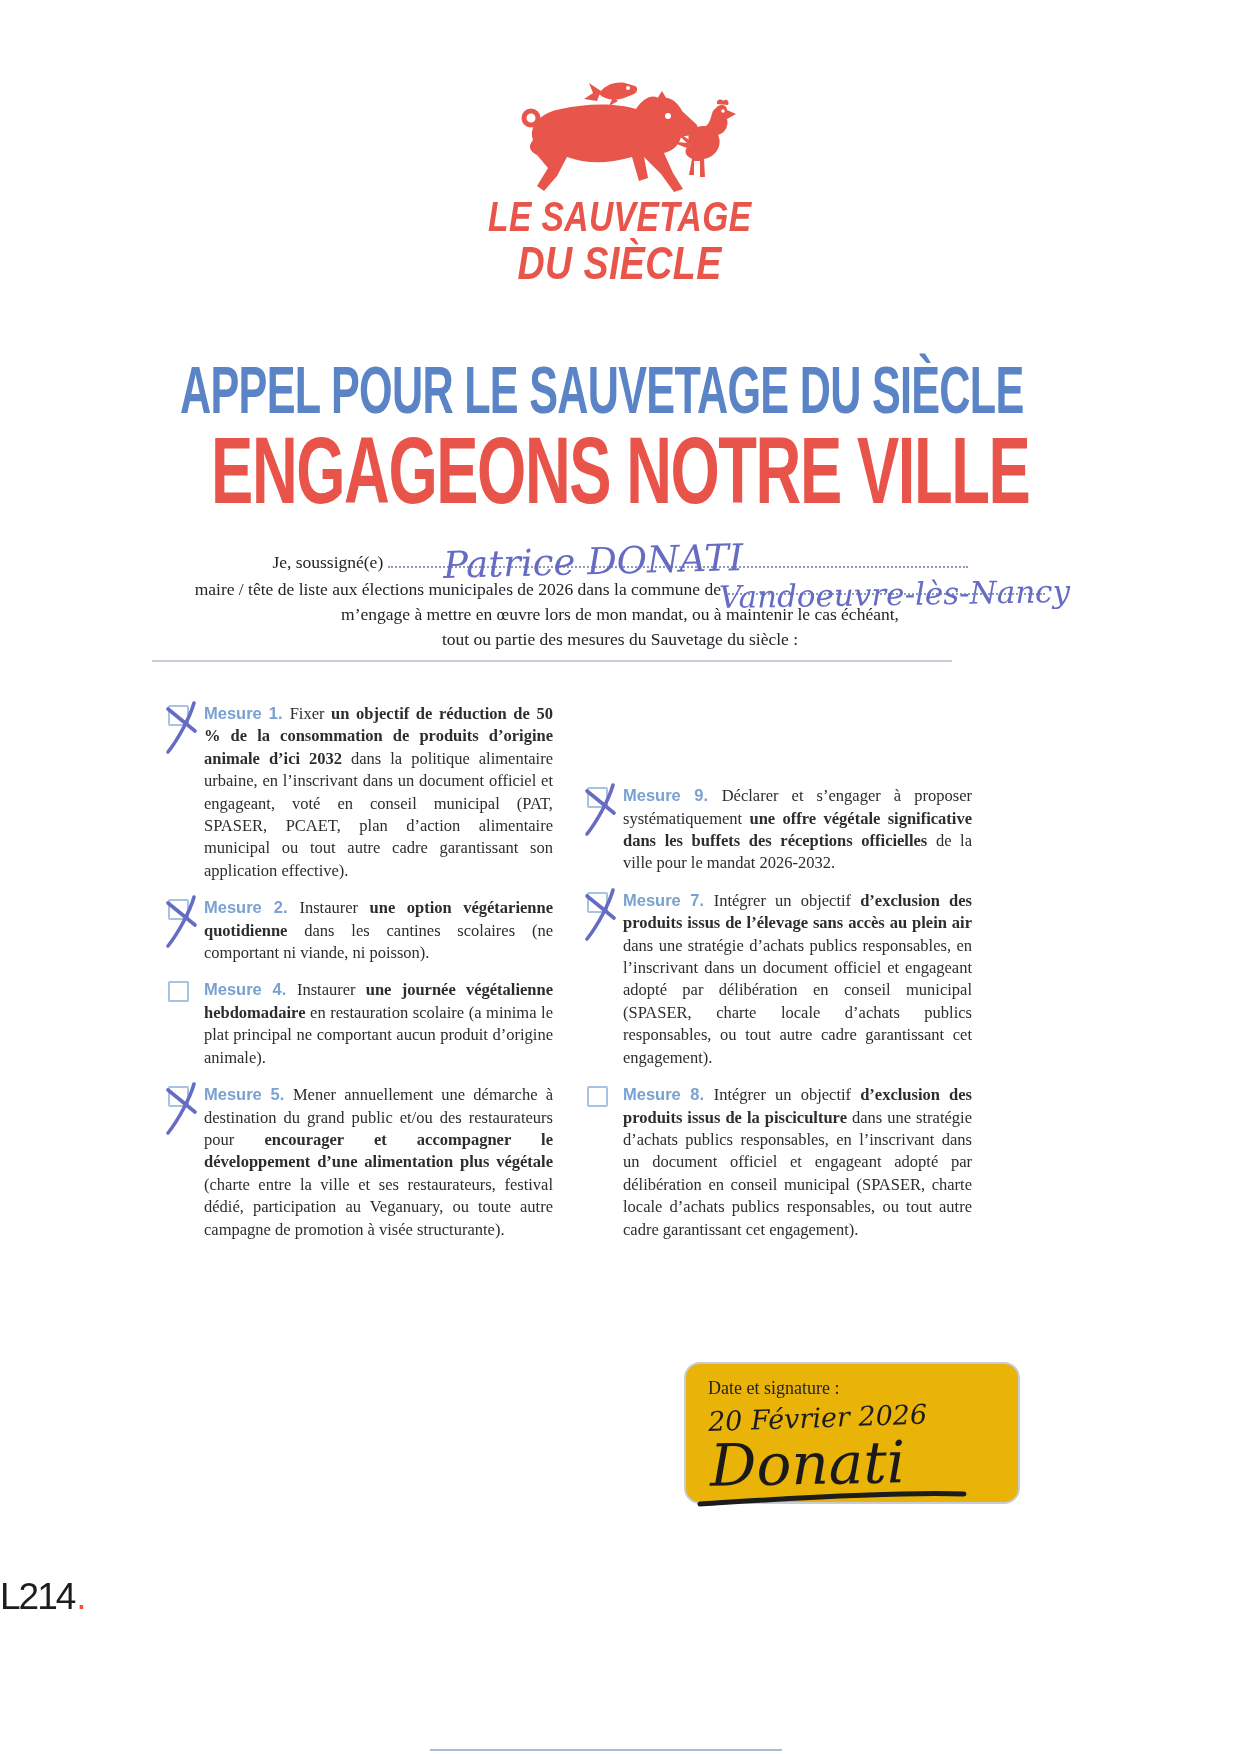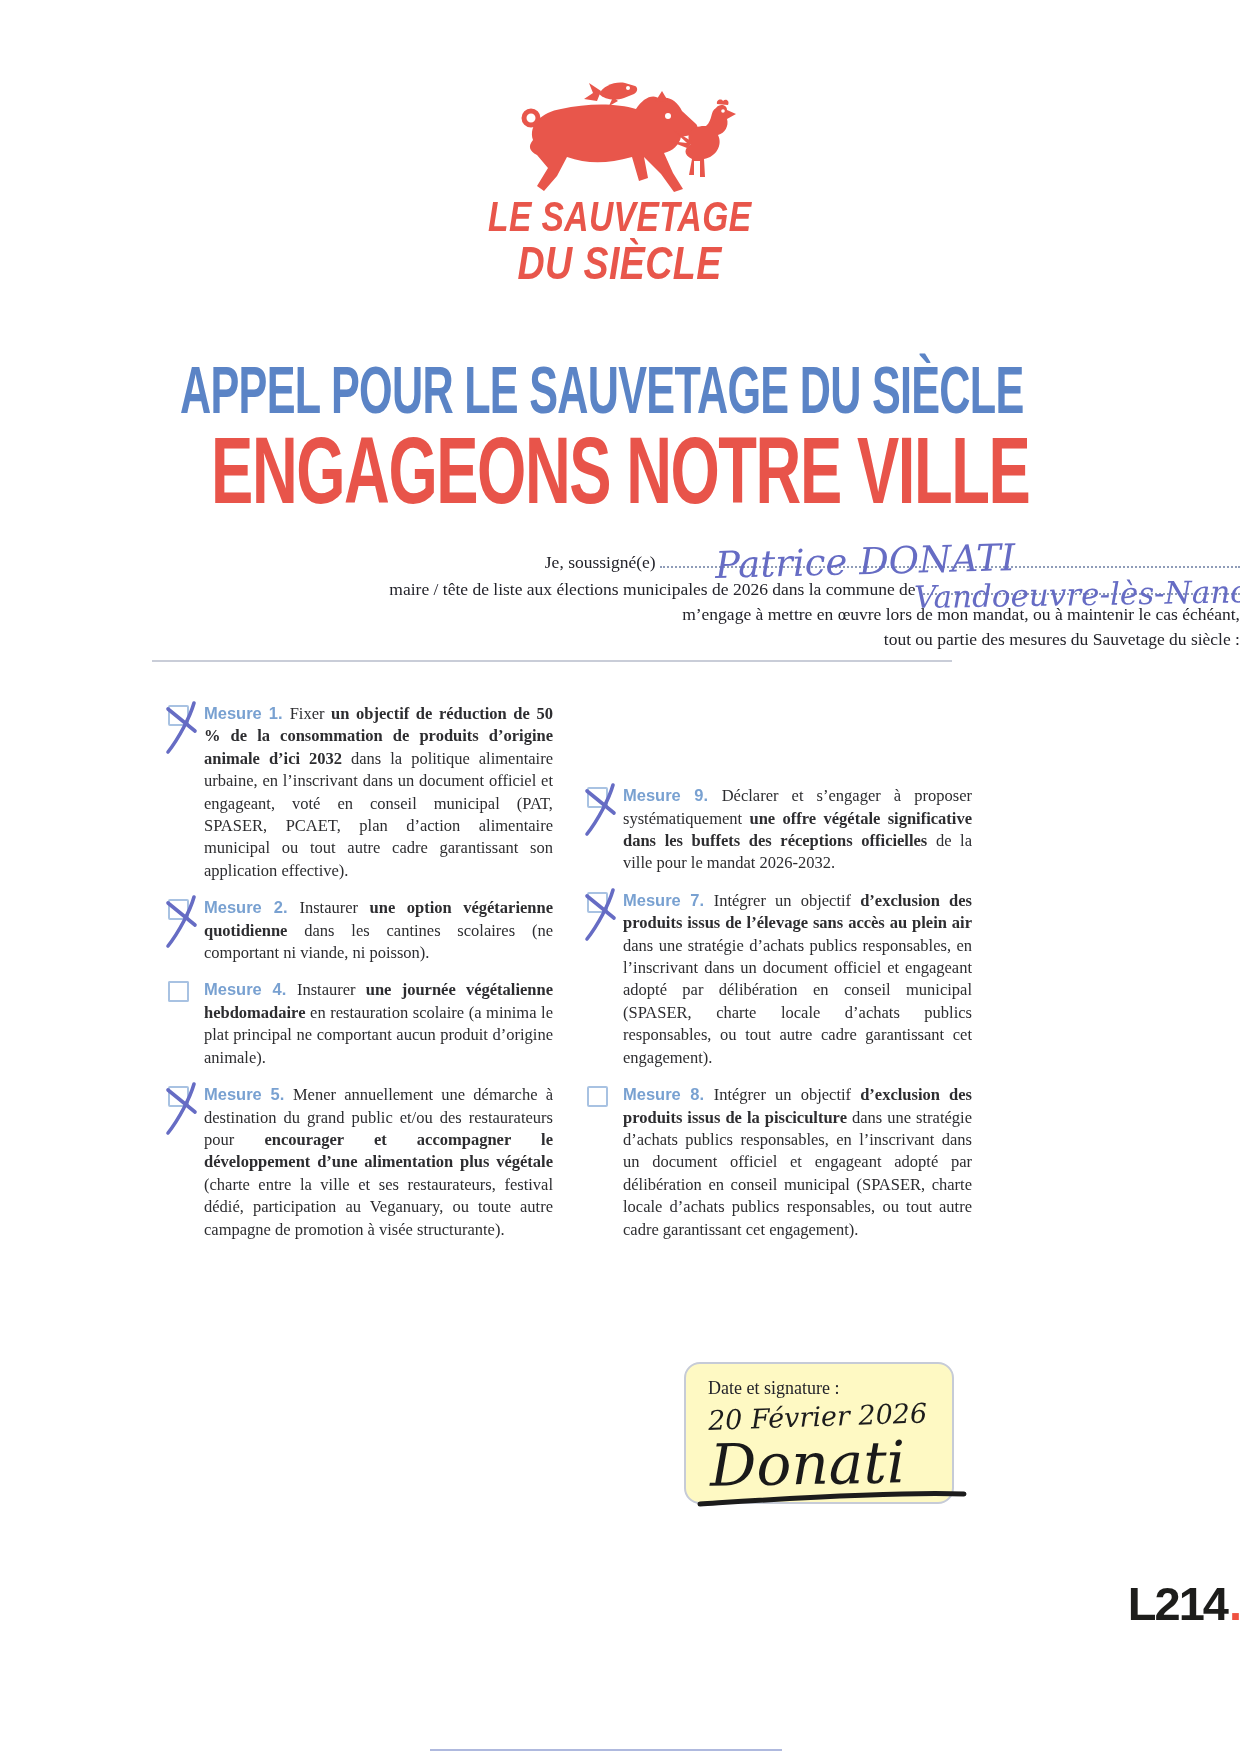--- a/index.html
+++ b/index.html
@@ -27,21 +27,21 @@
   .title-blue-wrap { position: absolute; top: 356px; left: 16px; width: 100%; text-align: left; text-decoration: underline; }
   .title-blue-wrap .t { display: inline-block; font-family: "Liberation Sans", sans-serif;
     font-weight: 900; font-size: 60px; color: #5b84c6; transform: scaleX(0.72) scaleY(1.12);
     letter-spacing: -1px; white-space: nowrap; }
   .title-red-wrap { position: absolute; top: 420px; left: 0; width: 100%; text-align: center; }
   .title-red-wrap .t { display: inline-block; font-family: "Liberation Sans", sans-serif;
     font-weight: 900; font-size: 88px; color: #e8544a; transform: scaleX(0.72) scaleY(1.08);
     letter-spacing: -2px; white-space: nowrap; }
 
   
-  .intro { position: absolute; top: 548px; left: 0; width: 100%; text-align: right;
+  .intro { position: absolute; top: 548px; left: 0; width: 100%; text-align: center;
     font-size: 17.5px; line-height: 25px; color: #23232a; }
   .write-seg { display: inline-block; border-bottom: 2px dotted #8f9cb8; position: relative; vertical-align: baseline; }
   .hand { font-family: cursive, "DejaVu Serif", serif; font-style: italic; color: #666cc4; white-space: nowrap; }
   .intro-line1 .write-seg { width: 580px; height: 20px; }
   .intro-line1 .hand { position: absolute; left: 55px; bottom: -8px; font-size: 37px; transform: rotate(-1.5deg); }
   .intro-line2 { position: relative; }
   .intro-line2 .write-seg { width: 320px; height: 20px; }
   .intro-line2 .hand { position: absolute; left: -6px; bottom: -14px; font-size: 31px; transform: rotate(-1deg); }
 
   
@@ -52,32 +52,32 @@
   .col { width: 401px; }
   .measure { position: relative; padding-left: 52px; margin-bottom: 14px; }
   .measure-text { font-size: 16.5px; line-height: 22.4px; text-align: justify; color: #2d2d30; }
   .measure-label { font-family: "Liberation Sans", sans-serif; font-weight: bold; color: #79a1d1; }
   .b { font-weight: bold; }
   .checkbox { position: absolute; left: 16px; top: 3px; width: 21px; height: 21px;
     border: 2px solid #a8c2e2; border-radius: 2px; background: #fff; }
   .xmark { position: absolute; left: -9px; top: -7px; width: 42px; height: 56px; overflow: visible; }
 
   
-  .sig-box { position: absolute; left: 684px; top: 1362px; width: 270px; height: 142px;
-    border: 2px solid #c6cbd7; border-radius: 16px; background: #fef9c3; padding: 14px 18px 18px 22px; }
+  .sig-box { position: absolute; left: 684px; top: 1362px; width: 336px; height: 142px;
+    border: 2px solid #c6cbd7; border-radius: 16px; background: #eab308; padding: 14px 18px 18px 22px; }
   .sig-label { font-size: 18px; color: #23232a; }
   .sig-date { font-family: cursive, "DejaVu Serif", serif; font-style: italic; font-size: 27px;
     color: #1c1c1c; margin-top: 2px; transform: rotate(-2deg); white-space: nowrap; }
   .sig-name { position: absolute; left: 24px; top: 66px; font-family: cursive, "DejaVu Serif", serif;
     font-style: italic; font-size: 58px; color: #1a1a1a; white-space: nowrap; transform: rotate(-1deg); }
   .sig-underline { position: absolute; left: 8px; top: 124px; overflow: visible; }
 
   
-  .footer-logo { position: absolute; top: 1576px; left: 0; width: 100%; text-align: right;
-    font-family: "Liberation Sans", sans-serif; font-weight: 700; font-size: 47px;
+  .footer-logo { position: absolute; top: 1576px; left: 0; width: 100%; text-align: left;
+    font-family: "Liberation Sans", sans-serif; font-weight: 400; font-size: 37px;
     letter-spacing: -2px; color: #1d1d1b; }
   .footer-logo .dot { color: #ef5140; margin-left: 2px; }
 
   .scan-line { position: absolute; left: 430px; bottom: 3px; width: 352px; height: 2px;
     background: #8d9bd0; opacity: 0.7; }
 </style>
 </head>
 <body>
 
 <div class="page">

